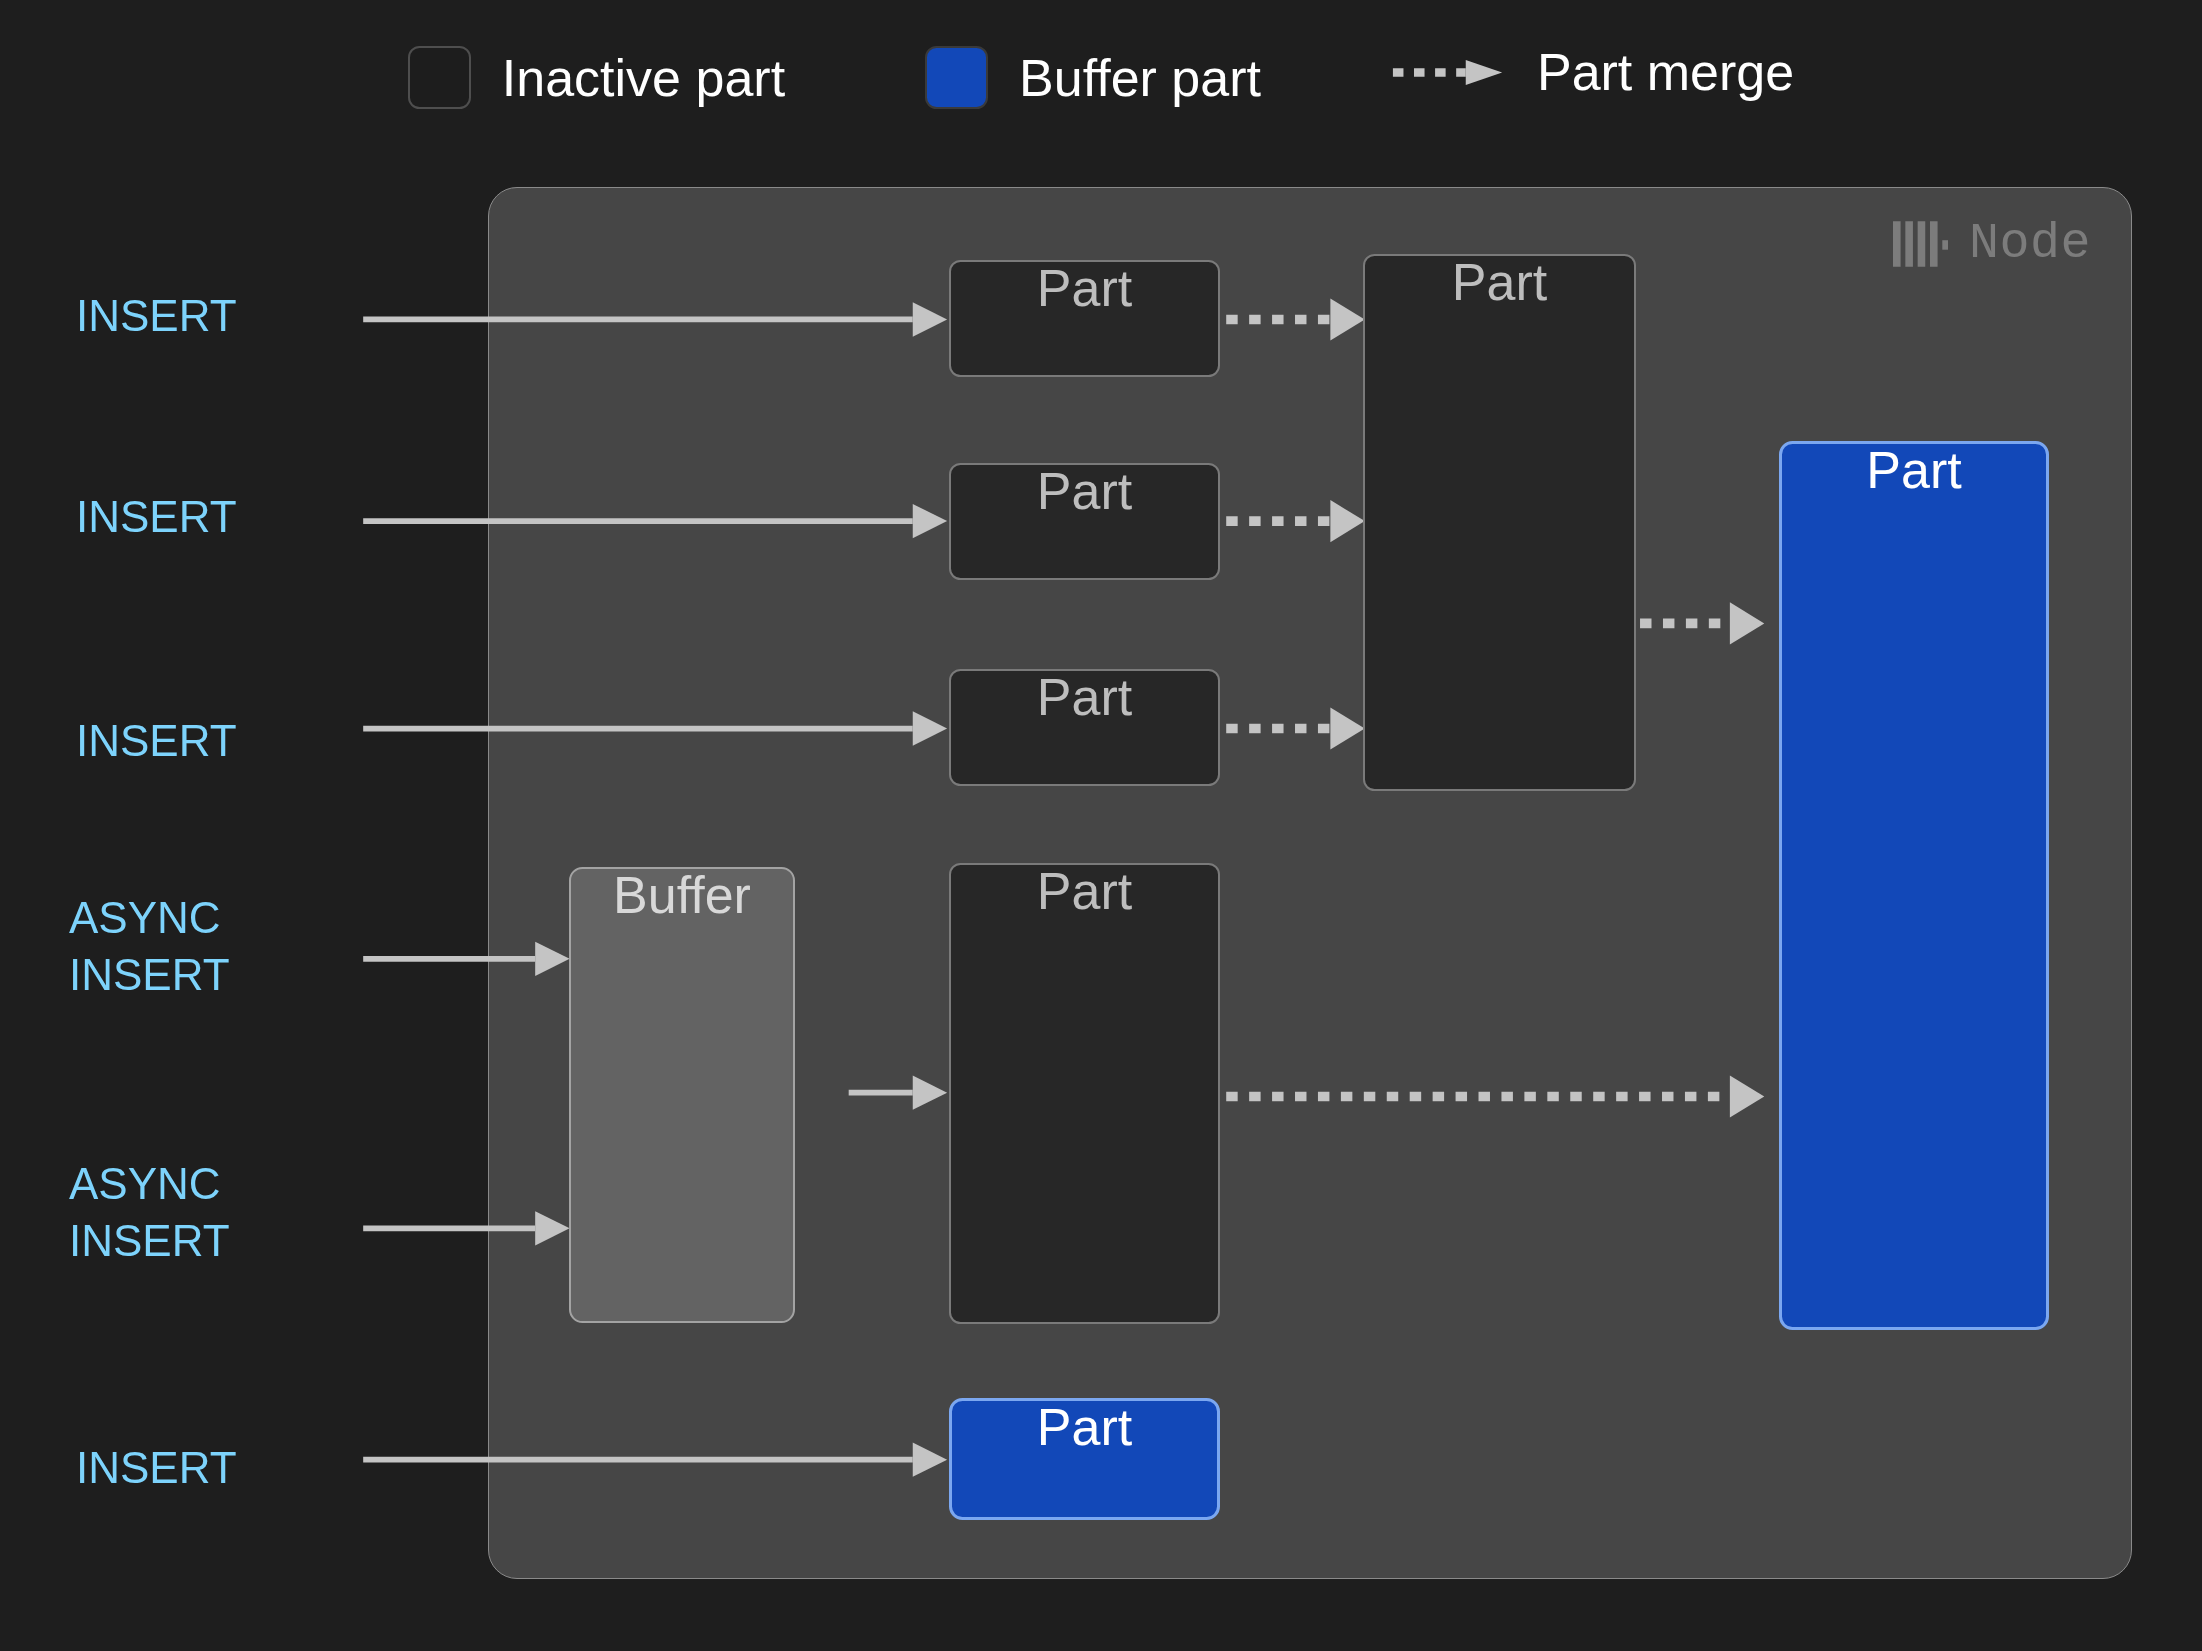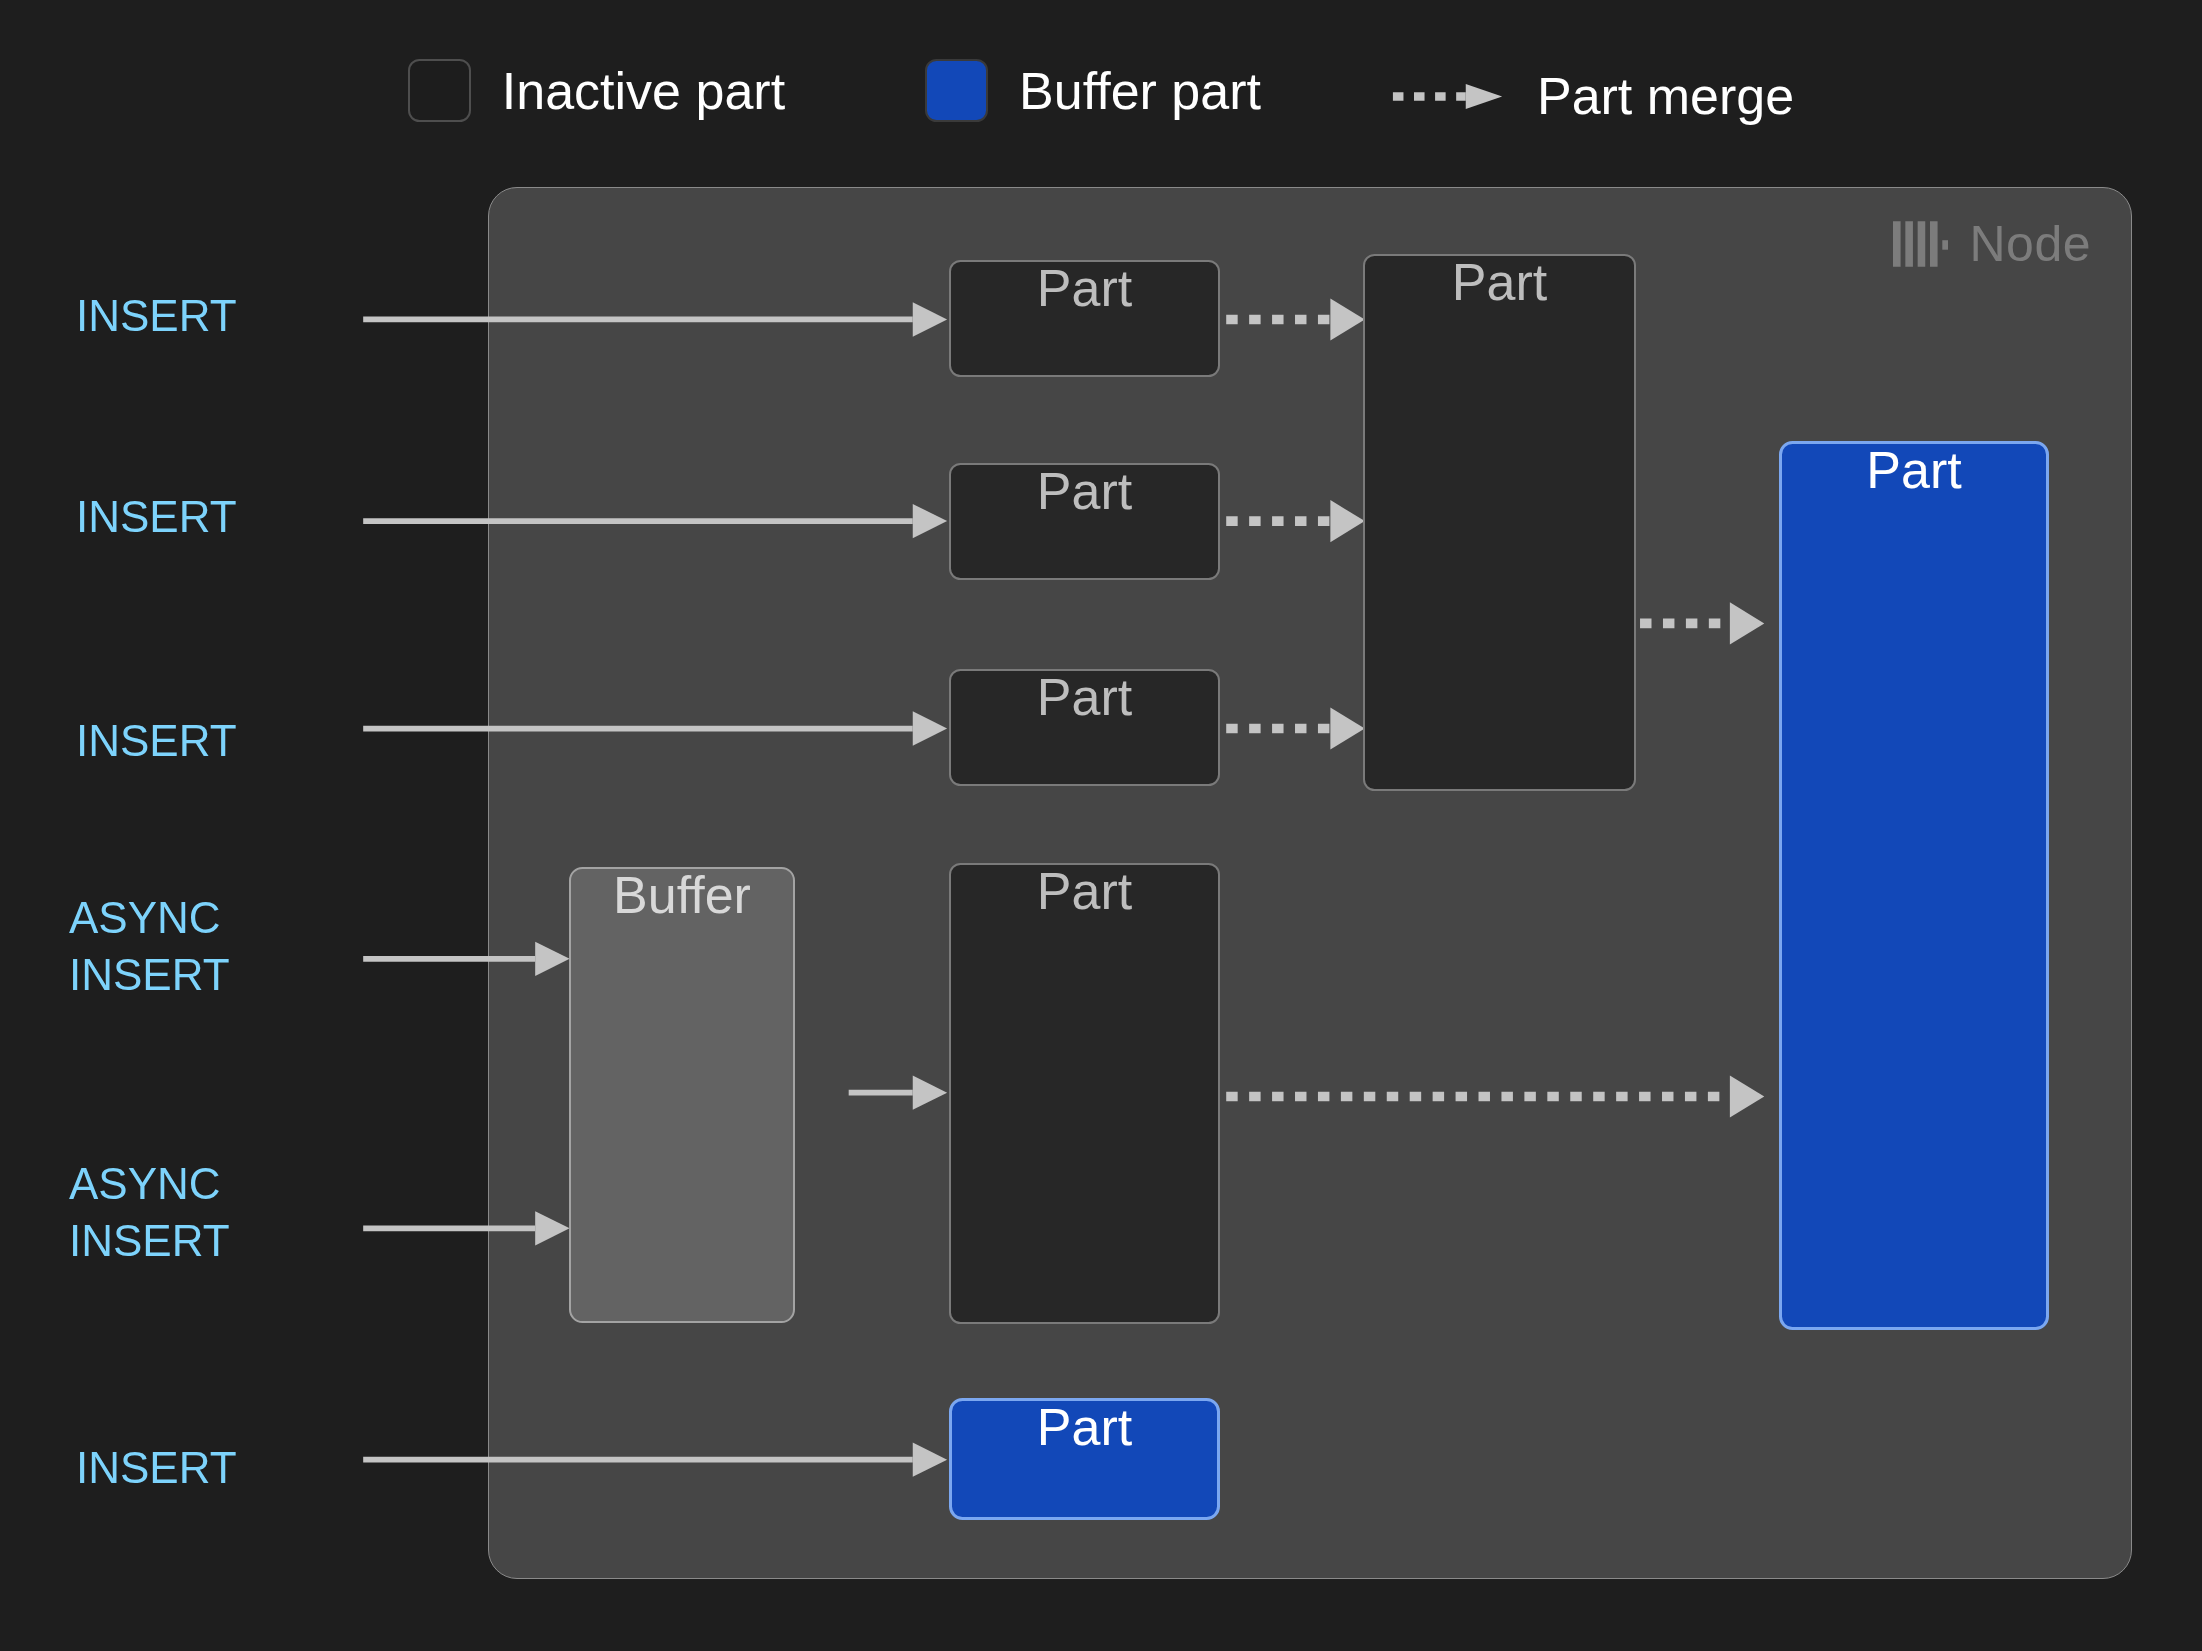--- a/index.html
+++ b/index.html
@@ -17,21 +17,21 @@
   }
 
   
   #legend {
     position: absolute;
     left: 0;
     top: 46px;
     width: 2202px;
     height: 76px;
     display: flex;
-    align-items: flex-end;
+    align-items: flex-start;
     justify-content: center;
     gap: 0;
   }
   .legend-item {
     display: flex;
     align-items: center;
   }
   .legend-gap-a { width: 140px; }
   .legend-gap-b { width: 130px; }
   .swatch {
@@ -82,20 +82,21 @@
     gap: 21px;
   }
   #node-logo {
     display: block;
   }
   #node-title {
     color: #7c7c7c;
     font-size: 50px;
     line-height: 50px;
     letter-spacing: 0.5px;
+    font-family: Liberation Mono, monospace;
   }
 
   
   .src-label {
     position: absolute;
     color: #7dd3fc;
     font-size: 44px;
     line-height: 57px;
     white-space: pre;
     text-align: left;

